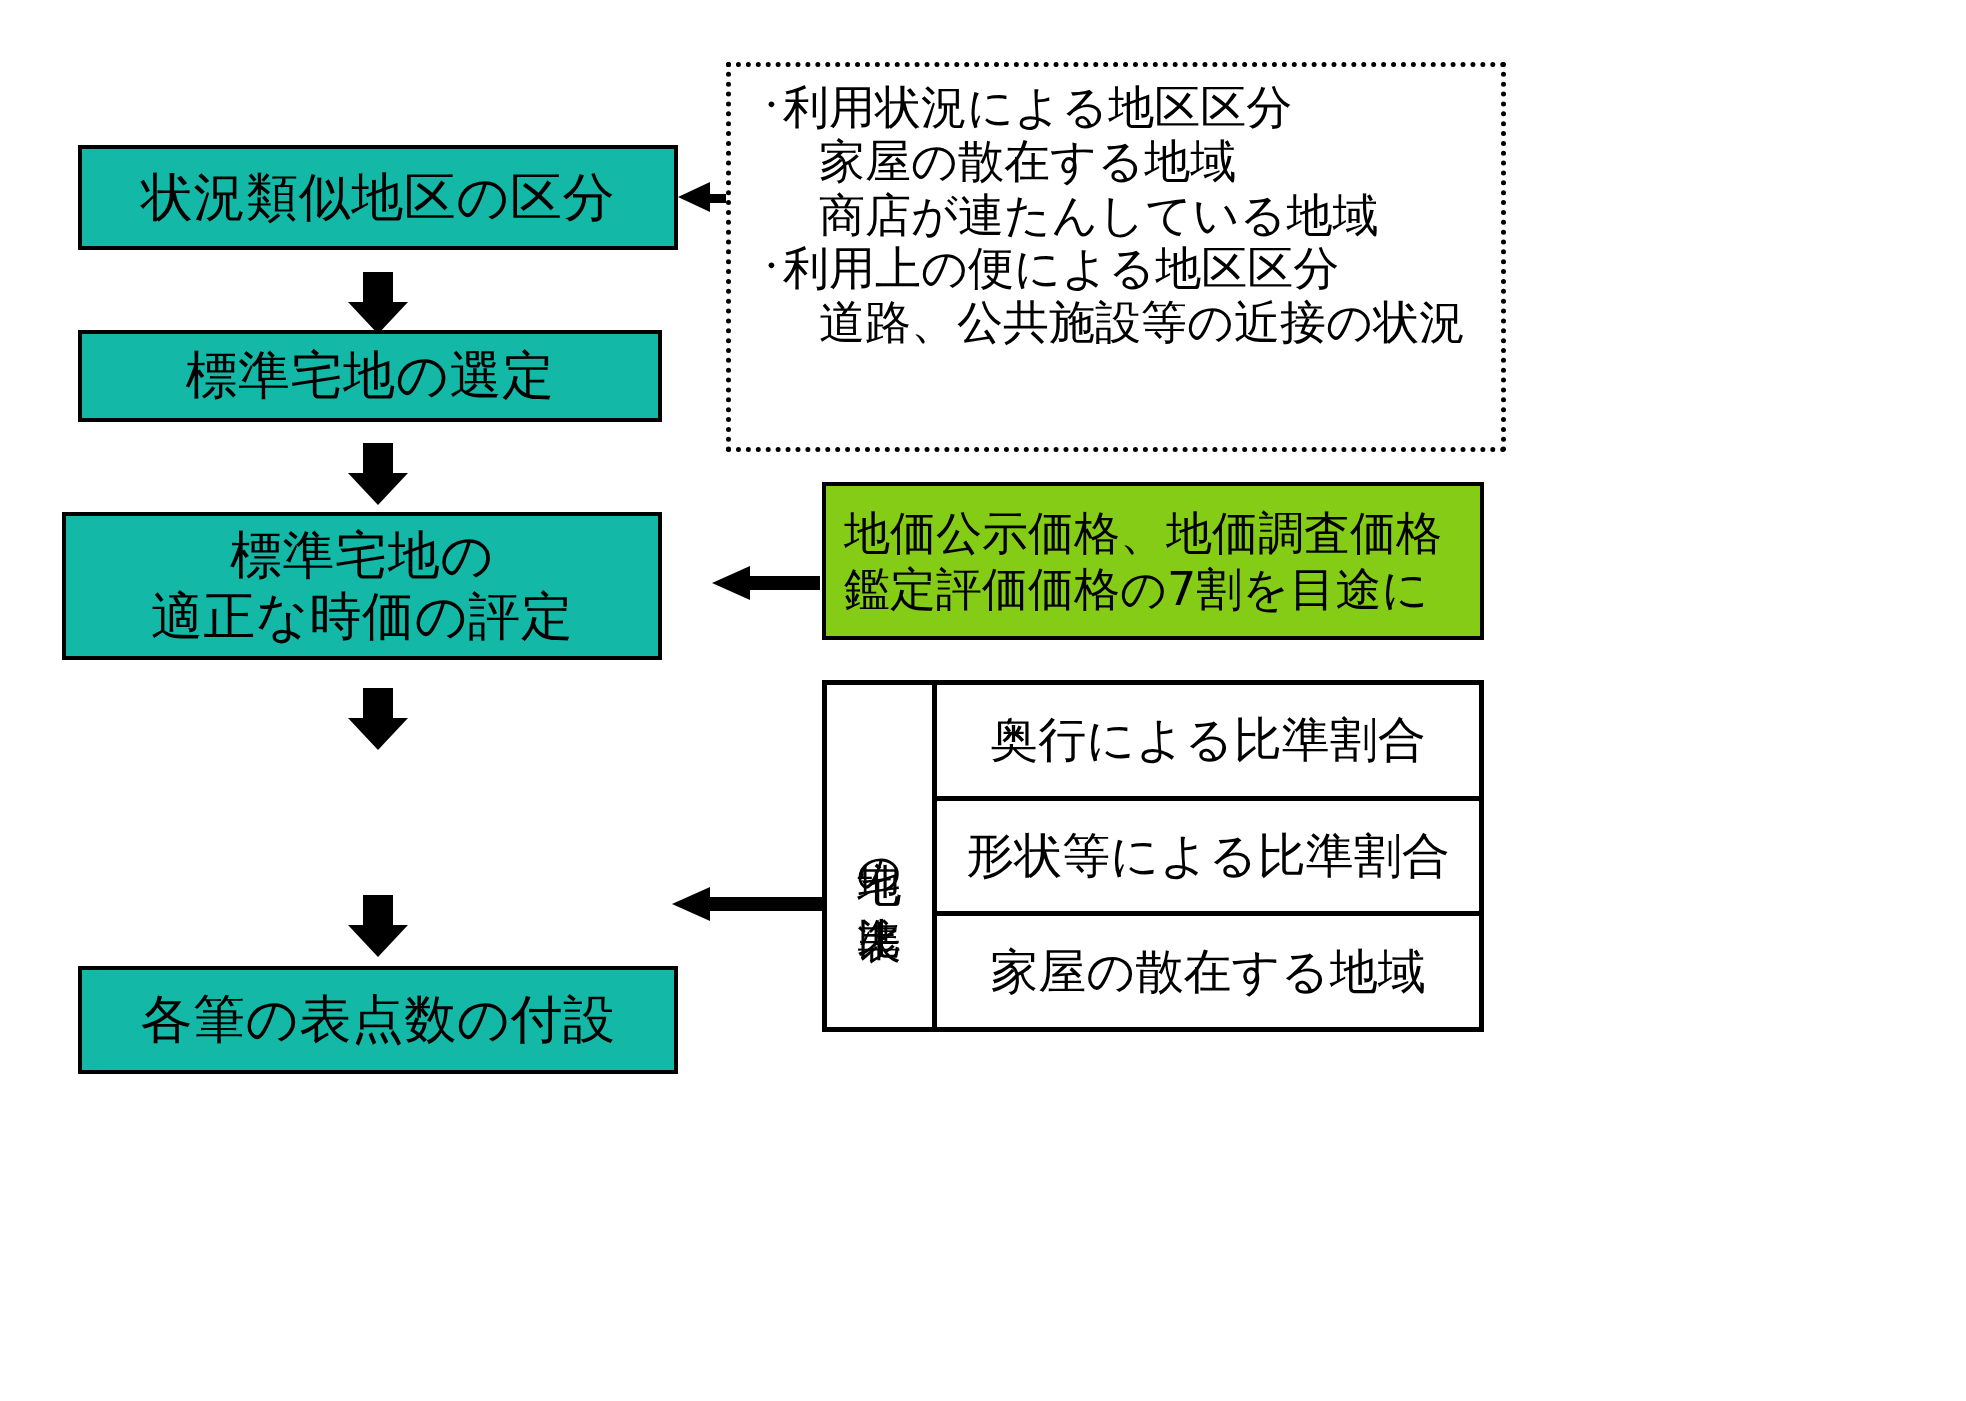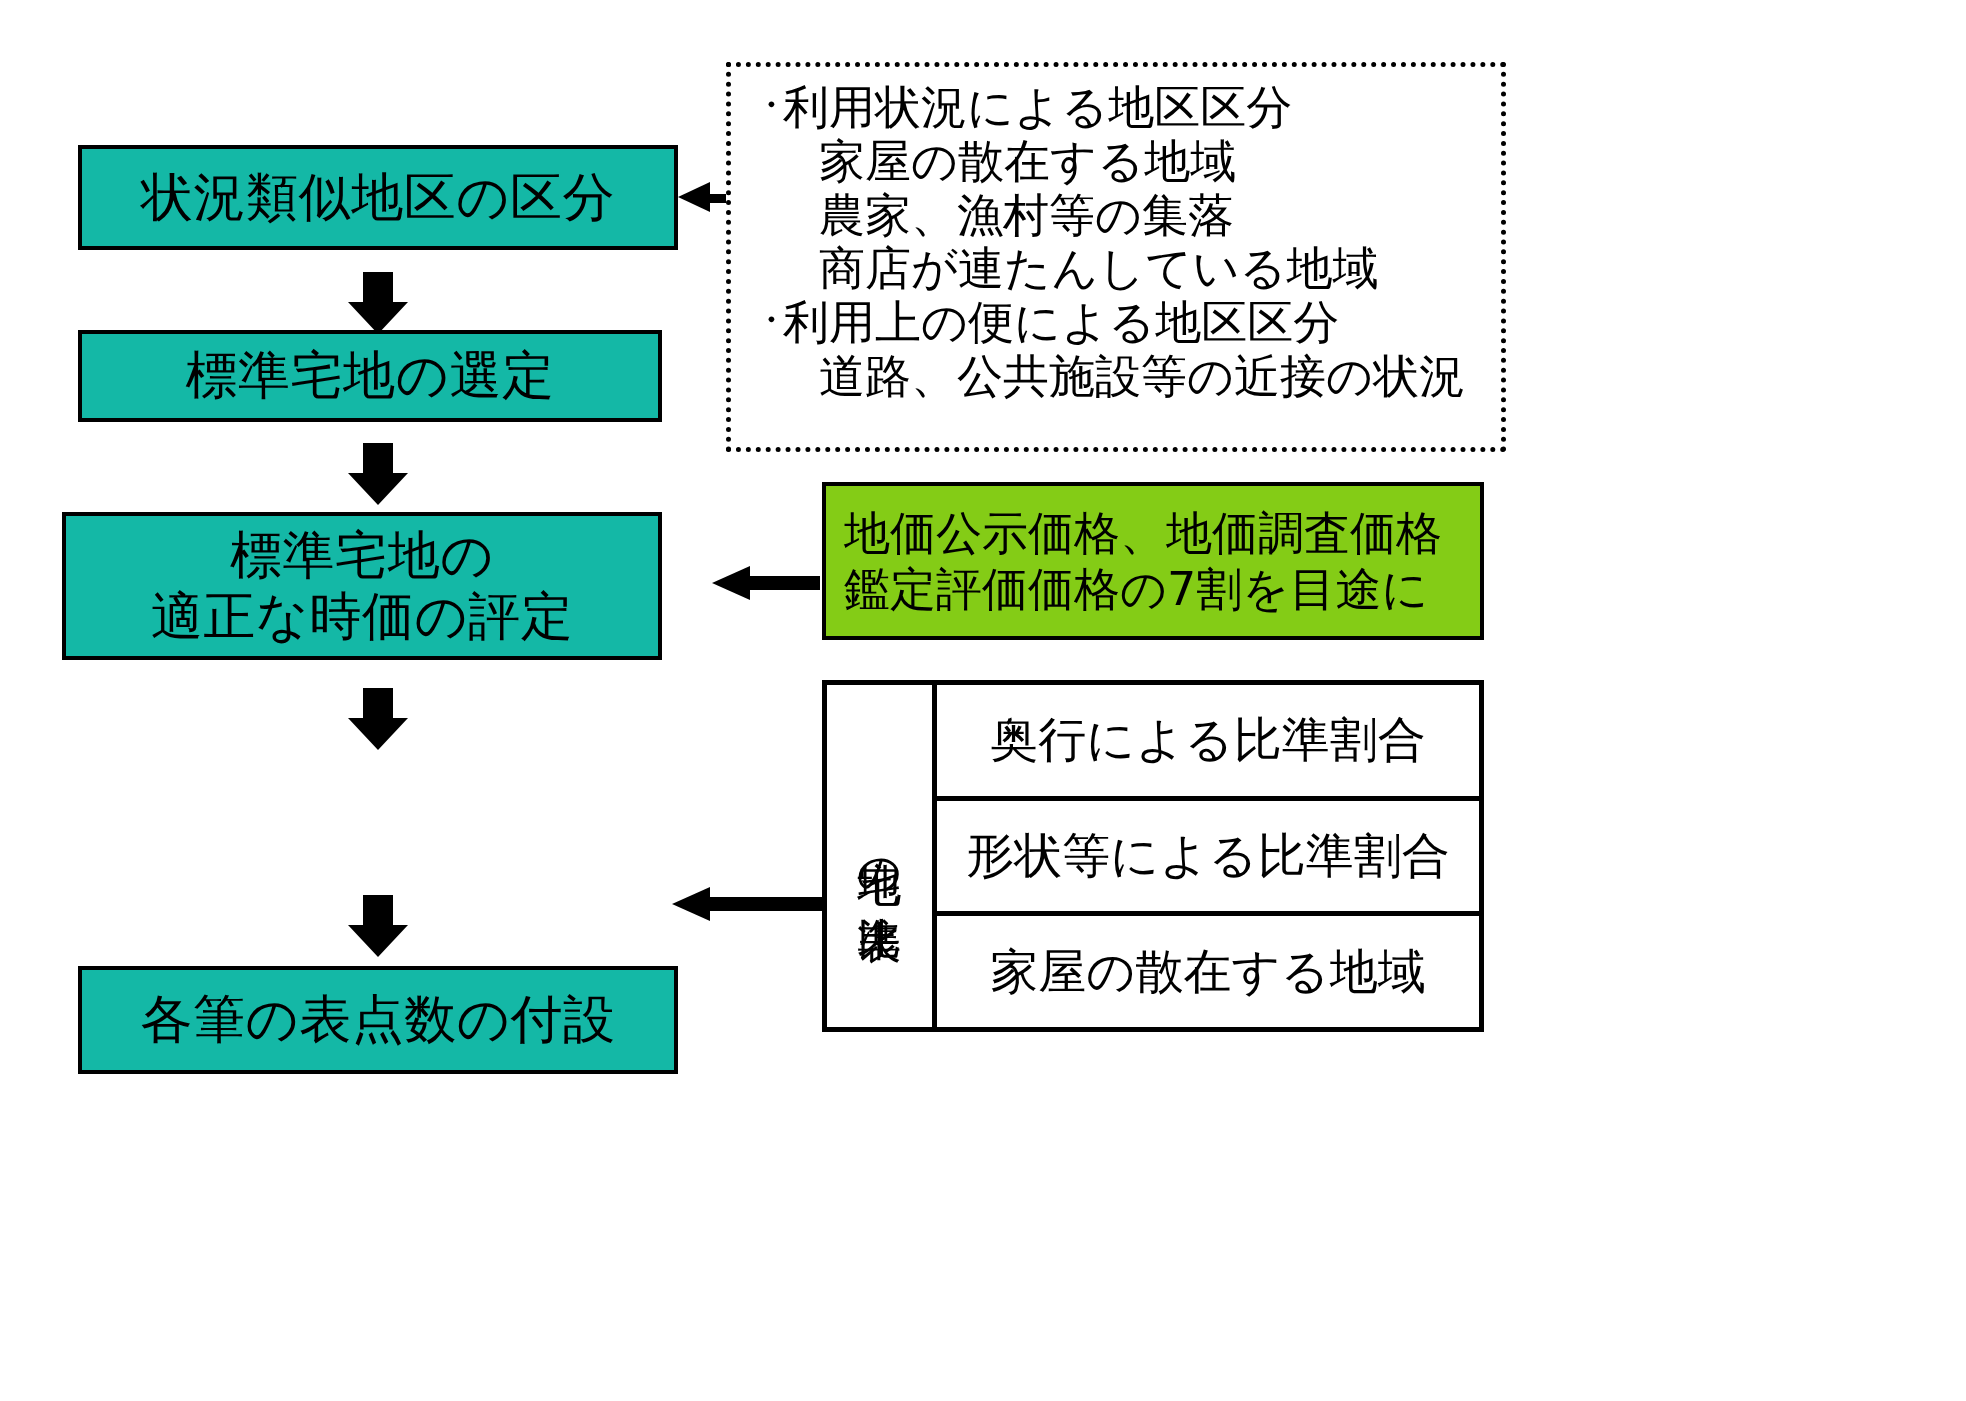--- a/index.html
+++ b/index.html
@@ -225,21 +225,20 @@
     <div class="head"></div>
   </div>
 
   <div id="dotted-box" style="left:726px; top:62px; width:780px; height:390px;">
 
     <div class="bullet-line">
       <span class="dot">・</span>
       <span>利用状況による地区区分</span>
     </div>
     <div class="sub-line">家屋の散在する地域</div>
-    <div class="sub-line">農家、漁村等の集落</div>
     <div class="sub-line">商店が連たんしている地域</div>
 
     <div class="bullet-line">
       <span class="dot">・</span>
       <span>利用上の便による地区区分</span>
     </div>
     <div class="sub-line">道路、公共施設等の近接の状況</div>
   </div>
 
   <div id="price-box" style="left:822px; top:482px; width:662px; height:158px;">

